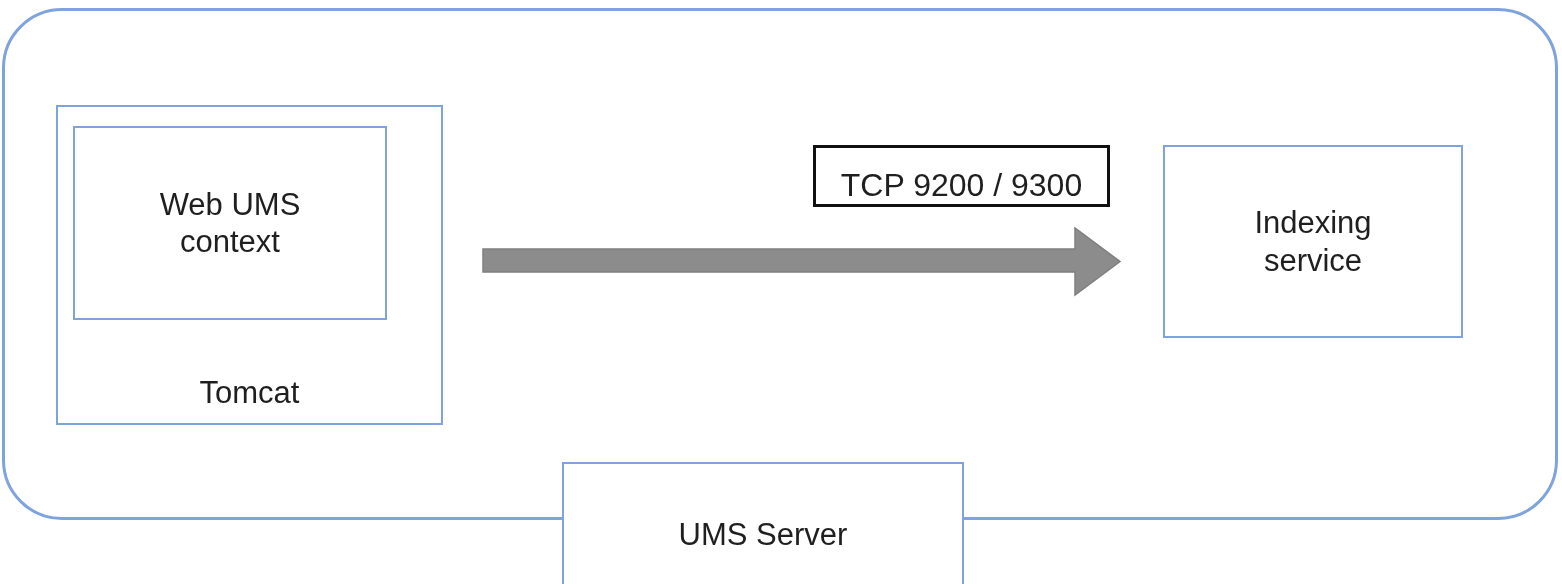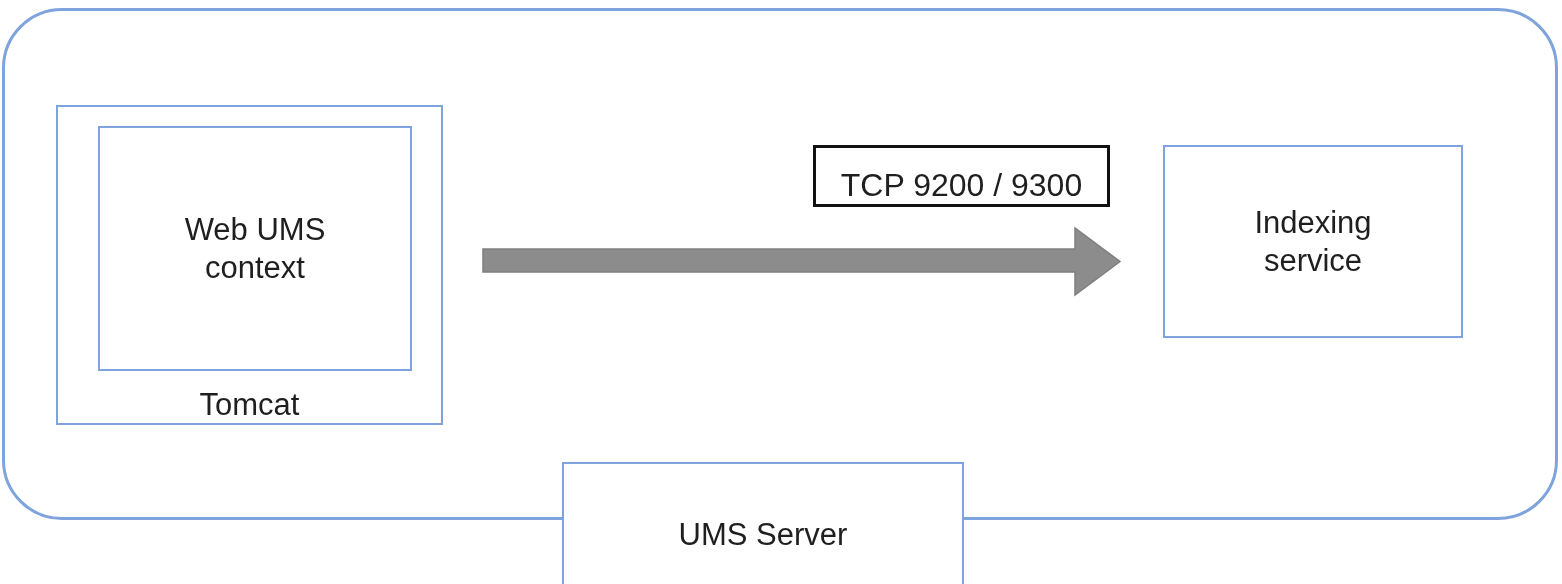--- a/index.html
+++ b/index.html
@@ -41,25 +41,25 @@
     text-align: center;
     font-size: 31px;
     line-height: 1.2;
   }
   .node-tomcat {
     left: 56px; top: 105px;
     width: 387px; height: 320px;
     align-items: flex-end;
   }
   .node-tomcat .node-label {
-    padding-bottom: 0;
+    padding-bottom: 12px;
   }
   .node-web-ums {
-    left: 98px; top: 126px;
-    width: 314px; height: 245px;
+    left: 73px; top: 126px;
+    width: 314px; height: 194px;
   }
   .node-web-ums .node-label { max-width: 190px; }
   .node-indexing {
     left: 1163px; top: 145px;
     width: 300px; height: 193px;
   }
   .node-indexing .node-label { max-width: 160px; }
   .node-ums-server {
     left: 562px; top: 462px;
     width: 402px; height: 146px;

